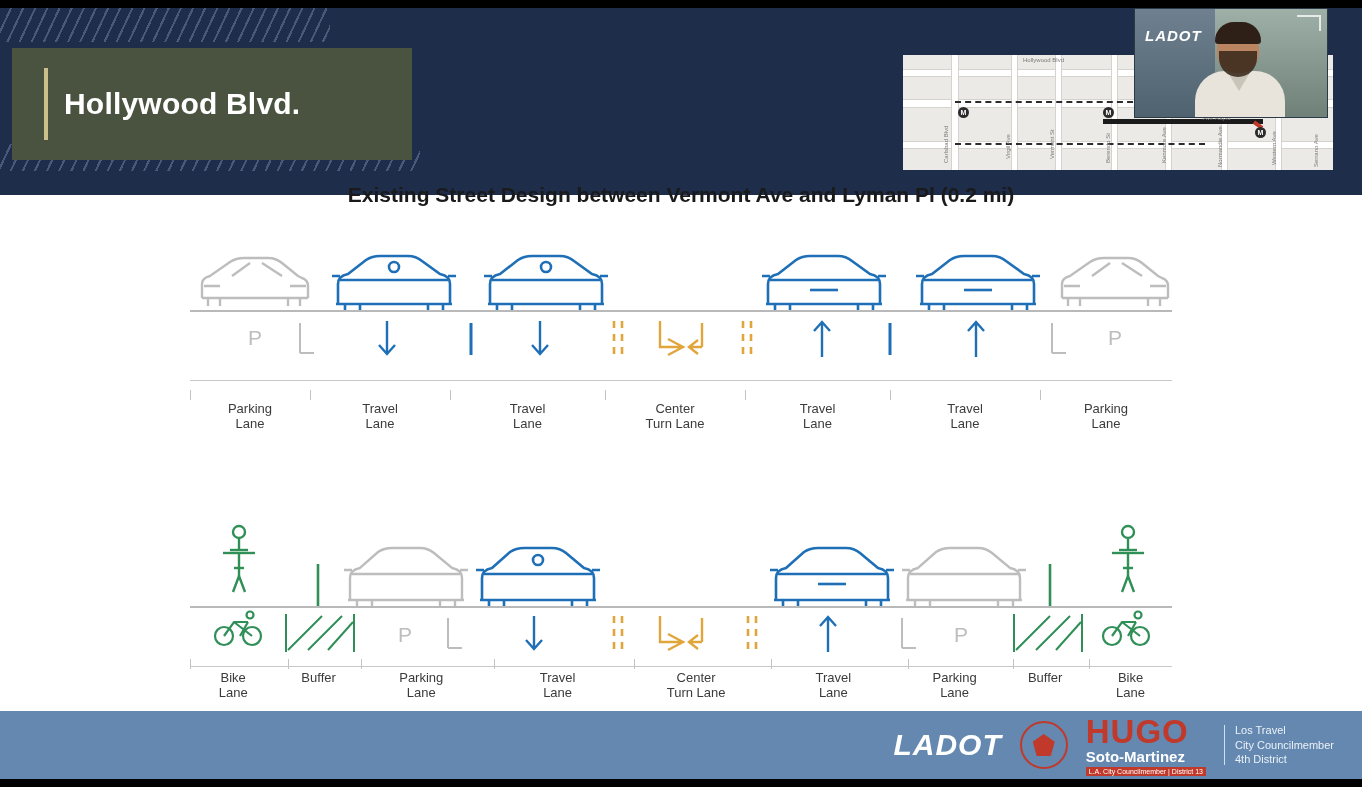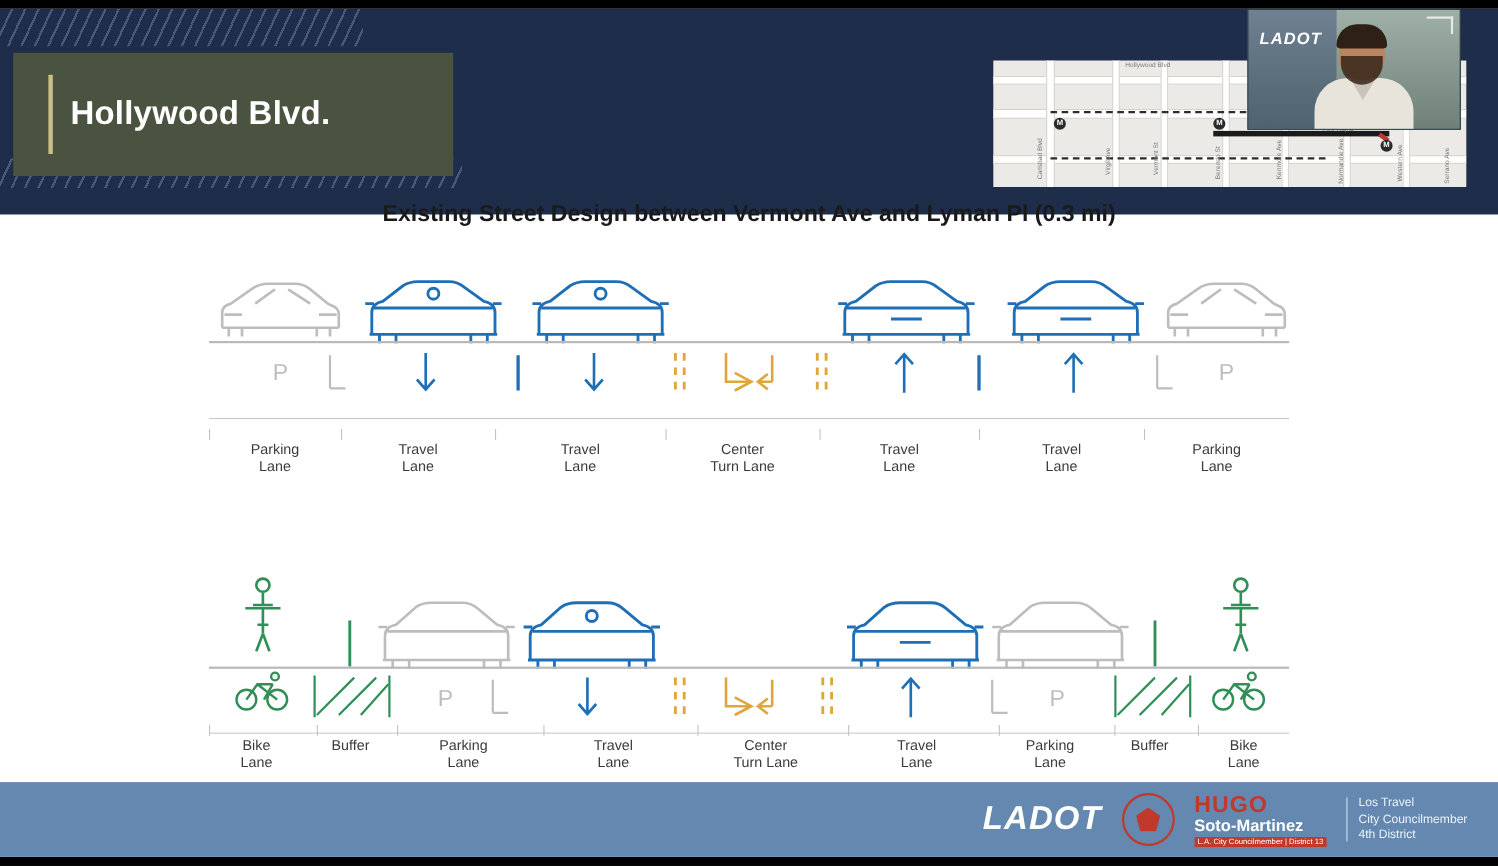--- a/index.html
+++ b/index.html
@@ -309,21 +309,21 @@
     background: #c0392b;
     clip-path: polygon(50% 0, 100% 35%, 82% 100%, 18% 100%, 0 35%);
   }
   .hugo-block {
     display: flex;
     flex-direction: column;
     line-height: 1;
   }
   .hugo-name {
     color: #c0392b;
-    font-size: 21px;
+    font-size: 33px;
     font-weight: bold;
     letter-spacing: 1px;
   }
   .hugo-sub {
     color: #ffffff;
     font-size: 15px;
     font-weight: bold;
     margin-top: 1px;
   }
   .hugo-tag {
@@ -404,21 +404,21 @@
         <div class="map-label vert" style="left:146px;top:104px;">Vermont St</div>
         <div class="map-label vert" style="left:202px;top:108px;">Berendo St</div>
         <div class="map-label vert" style="left:258px;top:108px;">Kenmore Ave</div>
         <div class="map-label vert" style="left:314px;top:112px;">Normandie Ave</div>
         <div class="map-label vert" style="left:368px;top:110px;">Western Ave</div>
         <div class="map-label vert" style="left:410px;top:112px;">Serrano Ave</div>
         <div class="map-label" style="left:300px;top:60px;">Ave Rapid</div>
       </div>
     </div>
 
-    <div class="section-title" id="title-existing">Existing Street Design between Vermont Ave and Lyman Pl (0.3 mi)</div>
+    <div class="section-title" id="title-existing">Existing Street Design between Vermont Ave and Lyman Pl (0.2 mi)</div>
 
     <svg class="car" style="left:190px; top:228px;" width="990" height="85" viewBox="0 0 990 85">
 
       <g stroke="#bdbdbd" fill="none" stroke-width="2.4">
         <path d="M12 62 L12 48 Q12 42 20 40 L40 26 Q46 22 54 22 L78 22 Q86 22 92 27 L108 40 L112 42 Q118 44 118 50 L118 62"></path>
         <path d="M12 62 L118 62"></path>
         <path d="M42 40 L60 27 M72 27 L92 40"></path>
         <path d="M18 62 L18 70 M30 62 L30 70 M98 62 L98 70 M110 62 L110 70"></path>
         <path d="M14 50 L30 50 M100 50 L116 50"></path>
       </g>

